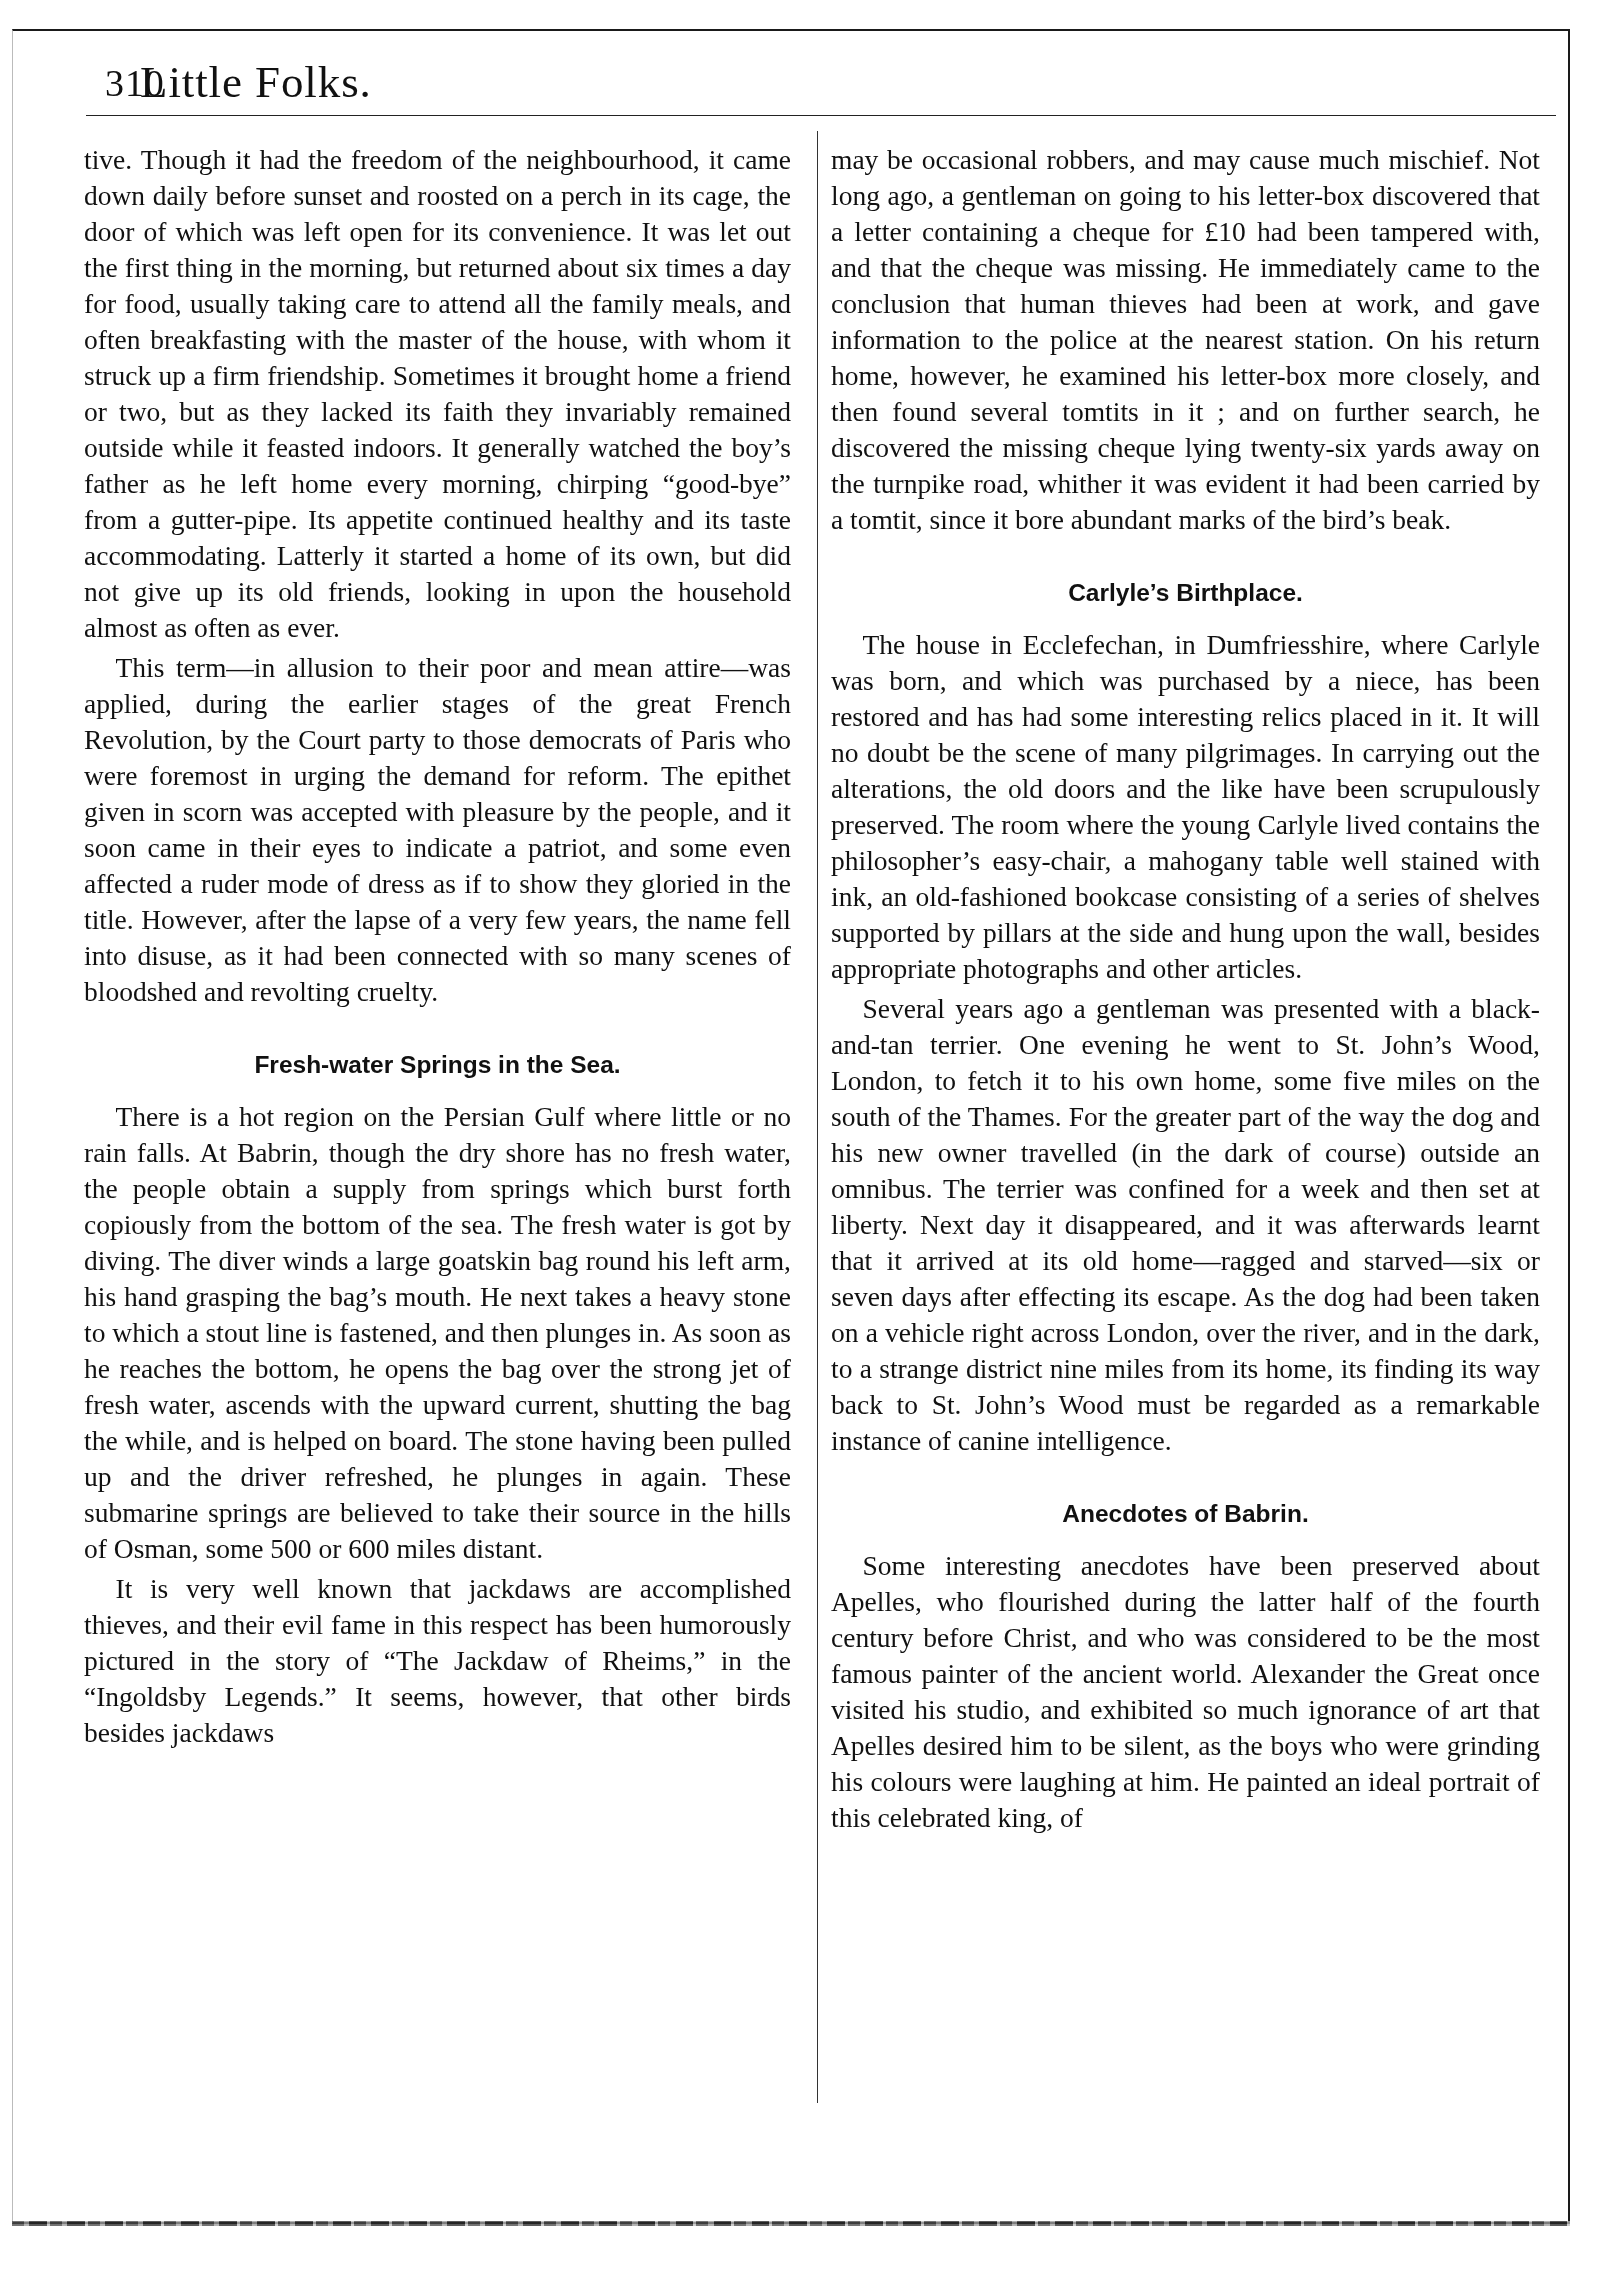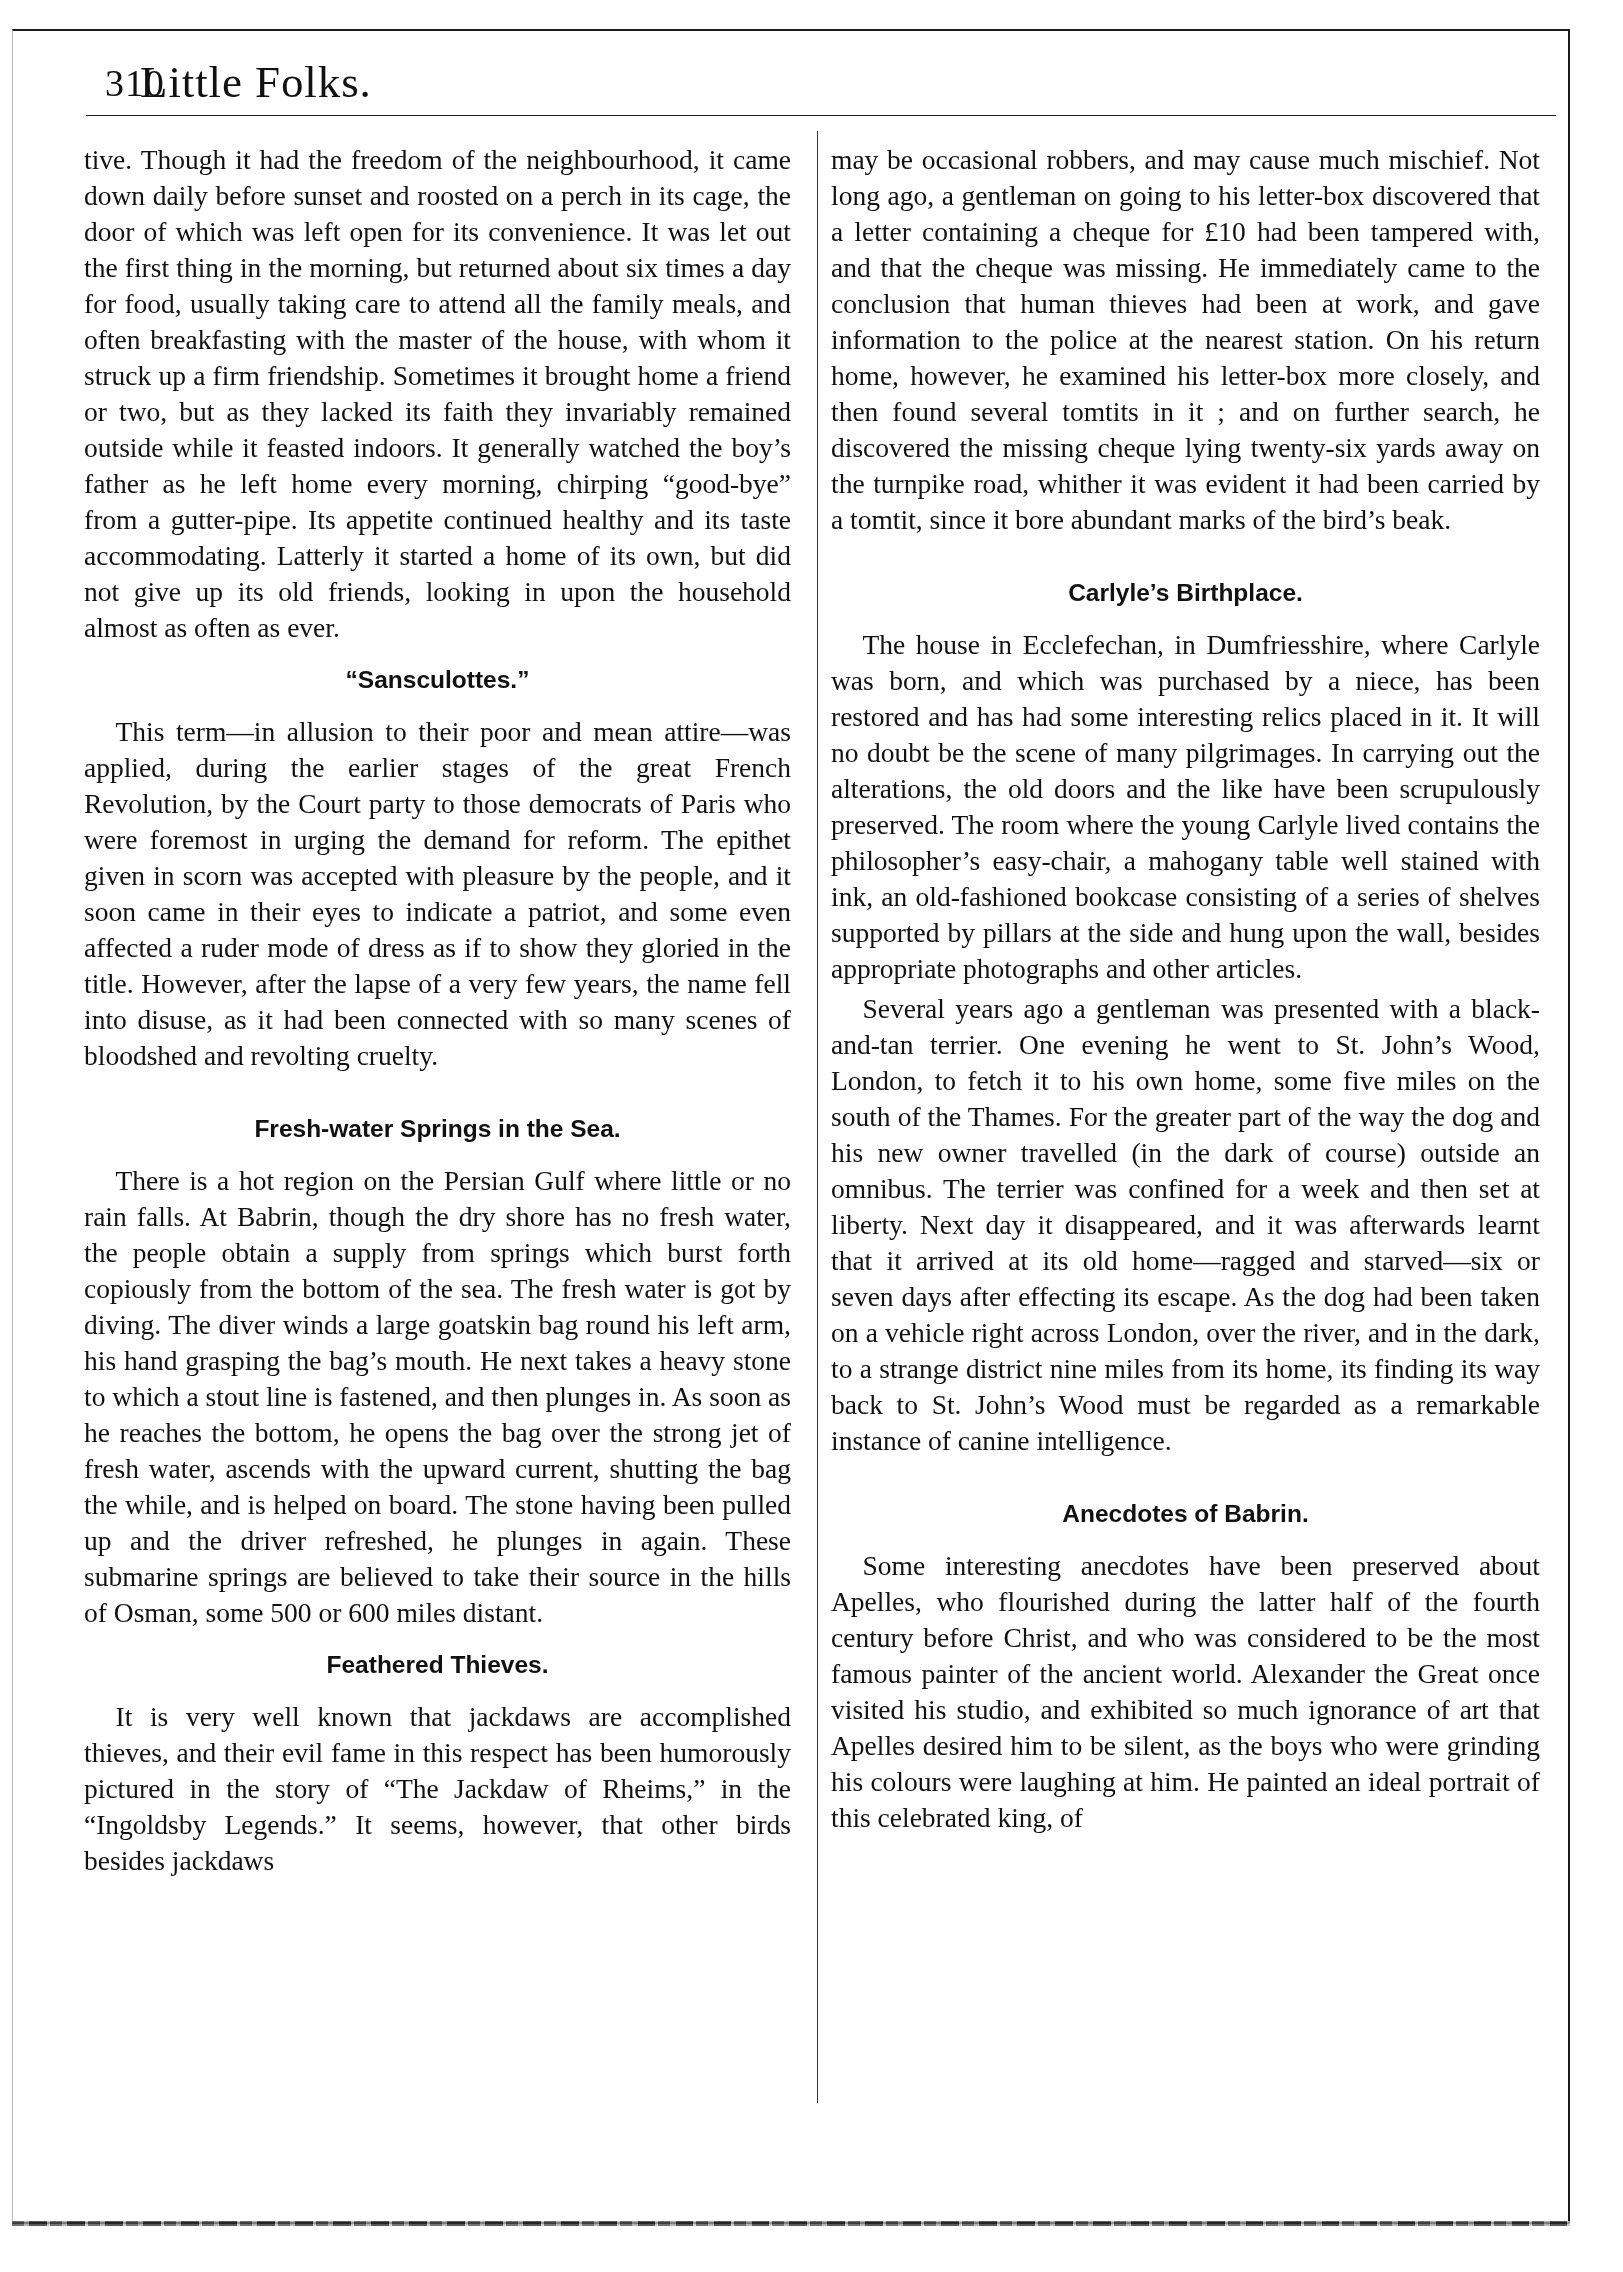--- a/index.html
+++ b/index.html
@@ -61,27 +61,25 @@
   <div class="running-title">Little Folks.</div>
 </div>
 <div class="header-rule-short"></div>
 <div class="header-rule"></div>
 
 <div class="divider"></div>
 
 <div class="column col-left">
   <p>tive. Though it had the freedom of the neigh­bourhood, it came down daily before sunset and roosted on a perch in its cage, the door of which was left open for its convenience. It was let out the first thing in the morning, but returned about six times a day for food, usually taking care to attend all the family meals, and often breakfasting with the master of the house, with whom it struck up a firm friendship. Sometimes it brought home a friend or two, but as they lacked its faith they invariably remained outside while it feasted indoors. It generally watched the boy’s father as he left home every morning, chirping “good-bye” from a gutter-pipe. Its appetite continued healthy and its taste accommodating. Latterly it started a home of its own, but did not give up its old friends, looking in upon the household almost as often as ever.</p>
 
-  <h3 class="heading">“Sansculottes.”</h3>
   <p class="indent">This term—in allusion to their poor and mean attire—was applied, during the earlier stages of the great French Revolution, by the Court party to those democrats of Paris who were foremost in urging the demand for reform. The epithet given in scorn was accepted with pleasure by the people, and it soon came in their eyes to indicate a patriot, and some even affected a ruder mode of dress as if to show they gloried in the title. How­ever, after the lapse of a very few years, the name fell into disuse, as it had been connected with so many scenes of bloodshed and revolting cruelty.</p>
 
   <h3 class="heading gap">Fresh-water Springs in the Sea.</h3>
   <p class="indent">There is a hot region on the Persian Gulf where little or no rain falls. At Babrin, though the dry shore has no fresh water, the people obtain a supply from springs which burst forth copiously from the bottom of the sea. The fresh water is got by diving. The diver winds a large goatskin bag round his left arm, his hand grasping the bag’s mouth. He next takes a heavy stone to which a stout line is fastened, and then plunges in. As soon as he reaches the bottom, he opens the bag over the strong jet of fresh water, ascends with the upward current, shutting the bag the while, and is helped on board. The stone having been pulled up and the driver refreshed, he plunges in again. These submarine springs are believed to take their source in the hills of Osman, some 500 or 600 miles distant.</p>
 
-  <h3 class="heading">Feathered Thieves.</h3>
   <p class="indent">It is very well known that jackdaws are accom­plished thieves, and their evil fame in this respect has been humorously pictured in the story of “The Jackdaw of Rheims,” in the “Ingoldsby Legends.” It seems, however, that other birds besides jackdaws</p>
 </div>
 
 <div class="column col-right">
   <p>may be occasional robbers, and may cause much mischief. Not long ago, a gentleman on going to his letter-box discovered that a letter containing a cheque for £10 had been tampered with, and that the cheque was missing. He immediately came to the conclusion that human thieves had been at work, and gave information to the police at the nearest station. On his return home, however, he examined his letter-box more closely, and then found several tomtits in it ; and on further search, he discovered the missing cheque lying twenty-six yards away on the turnpike road, whither it was evident it had been carried by a tomtit, since it bore abundant marks of the bird’s beak.</p>
 
   <h3 class="heading gap">Carlyle’s Birthplace.</h3>
   <p class="indent">The house in Ecclefechan, in Dumfriesshire, where Carlyle was born, and which was purchased by a niece, has been restored and has had some interesting relics placed in it. It will no doubt be the scene of many pilgrimages. In carrying out the alterations, the old doors and the like have been scrupulously preserved. The room where the young Carlyle lived contains the philosopher’s easy-chair, a mahogany table well stained with ink, an old-fashioned bookcase consisting of a series of shelves supported by pillars at the side and hung upon the wall, besides appropriate photographs and other articles.</p>
 
   <p class="indent">Several years ago a gentleman was presented with a black-and-tan terrier. One evening he went to St. John’s Wood, London, to fetch it to his own home, some five miles on the south of the Thames. For the greater part of the way the dog and his new owner travelled (in the dark of course) outside an omnibus. The terrier was confined for a week and then set at liberty. Next day it dis­appeared, and it was afterwards learnt that it arrived at its old home—ragged and starved—six or seven days after effecting its escape. As the dog had been taken on a vehicle right across London, over the river, and in the dark, to a strange district nine miles from its home, its finding its way back to St. John’s Wood must be regarded as a remarkable instance of canine intelligence.</p>

